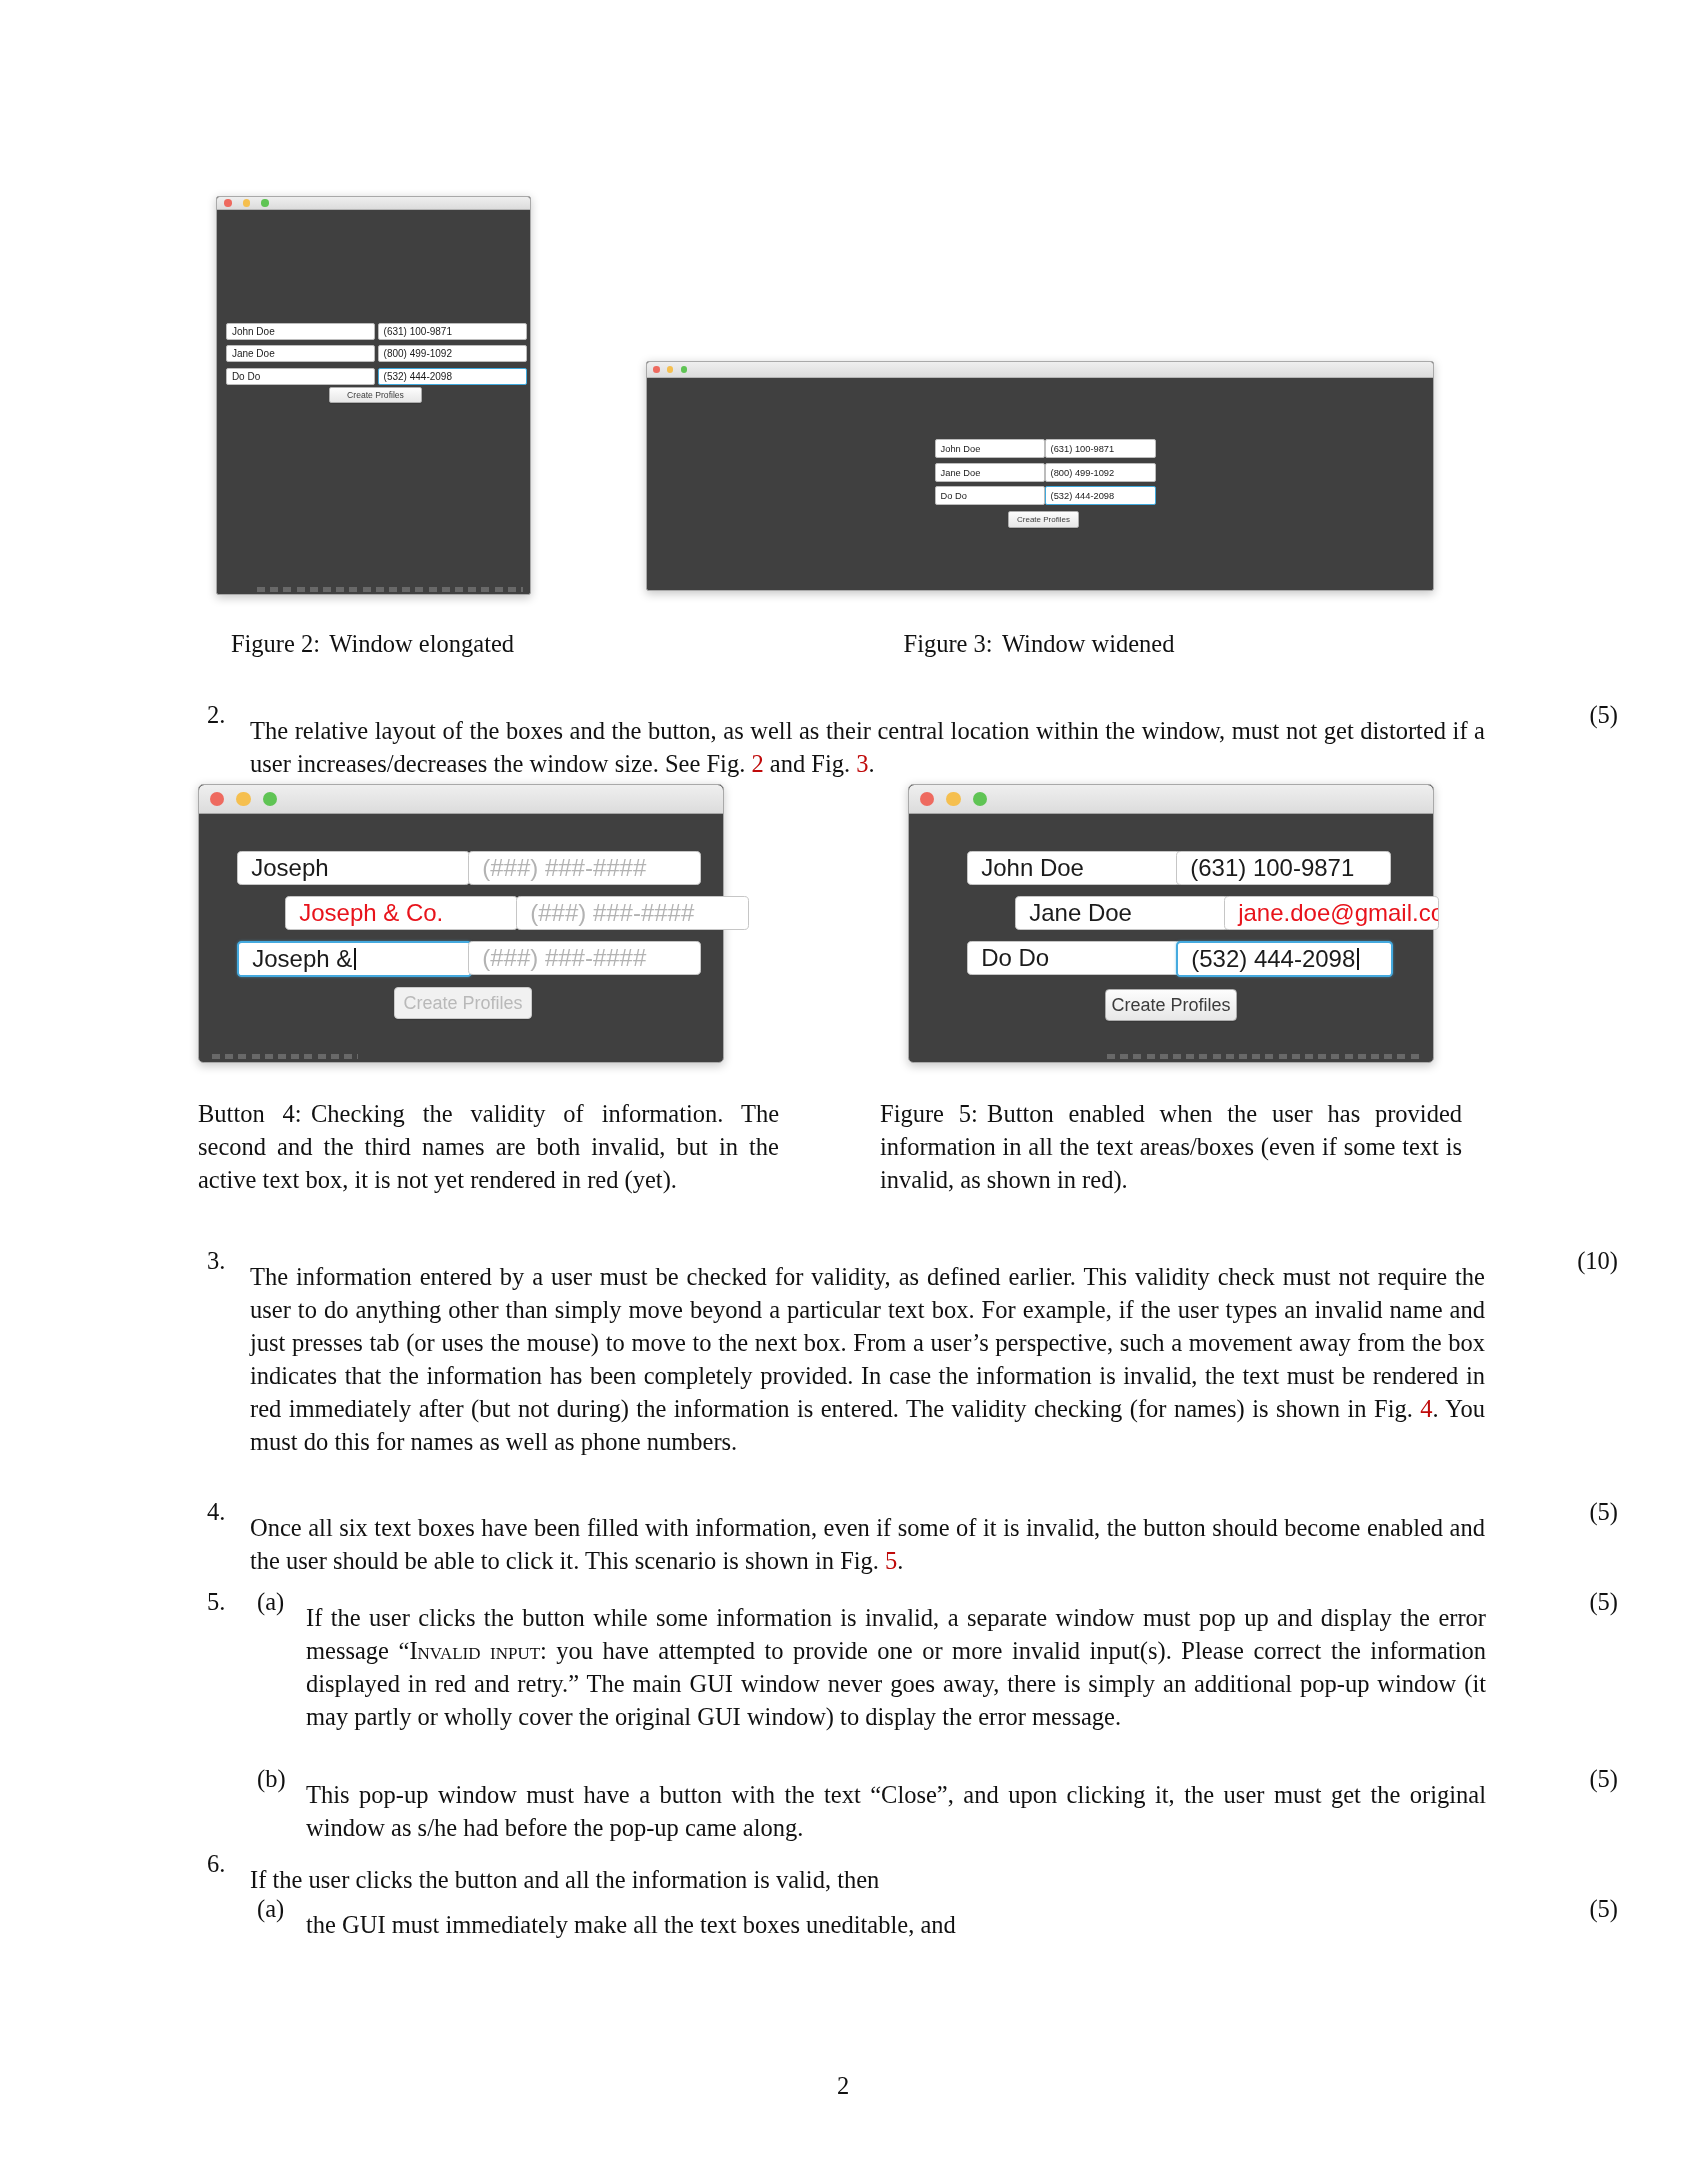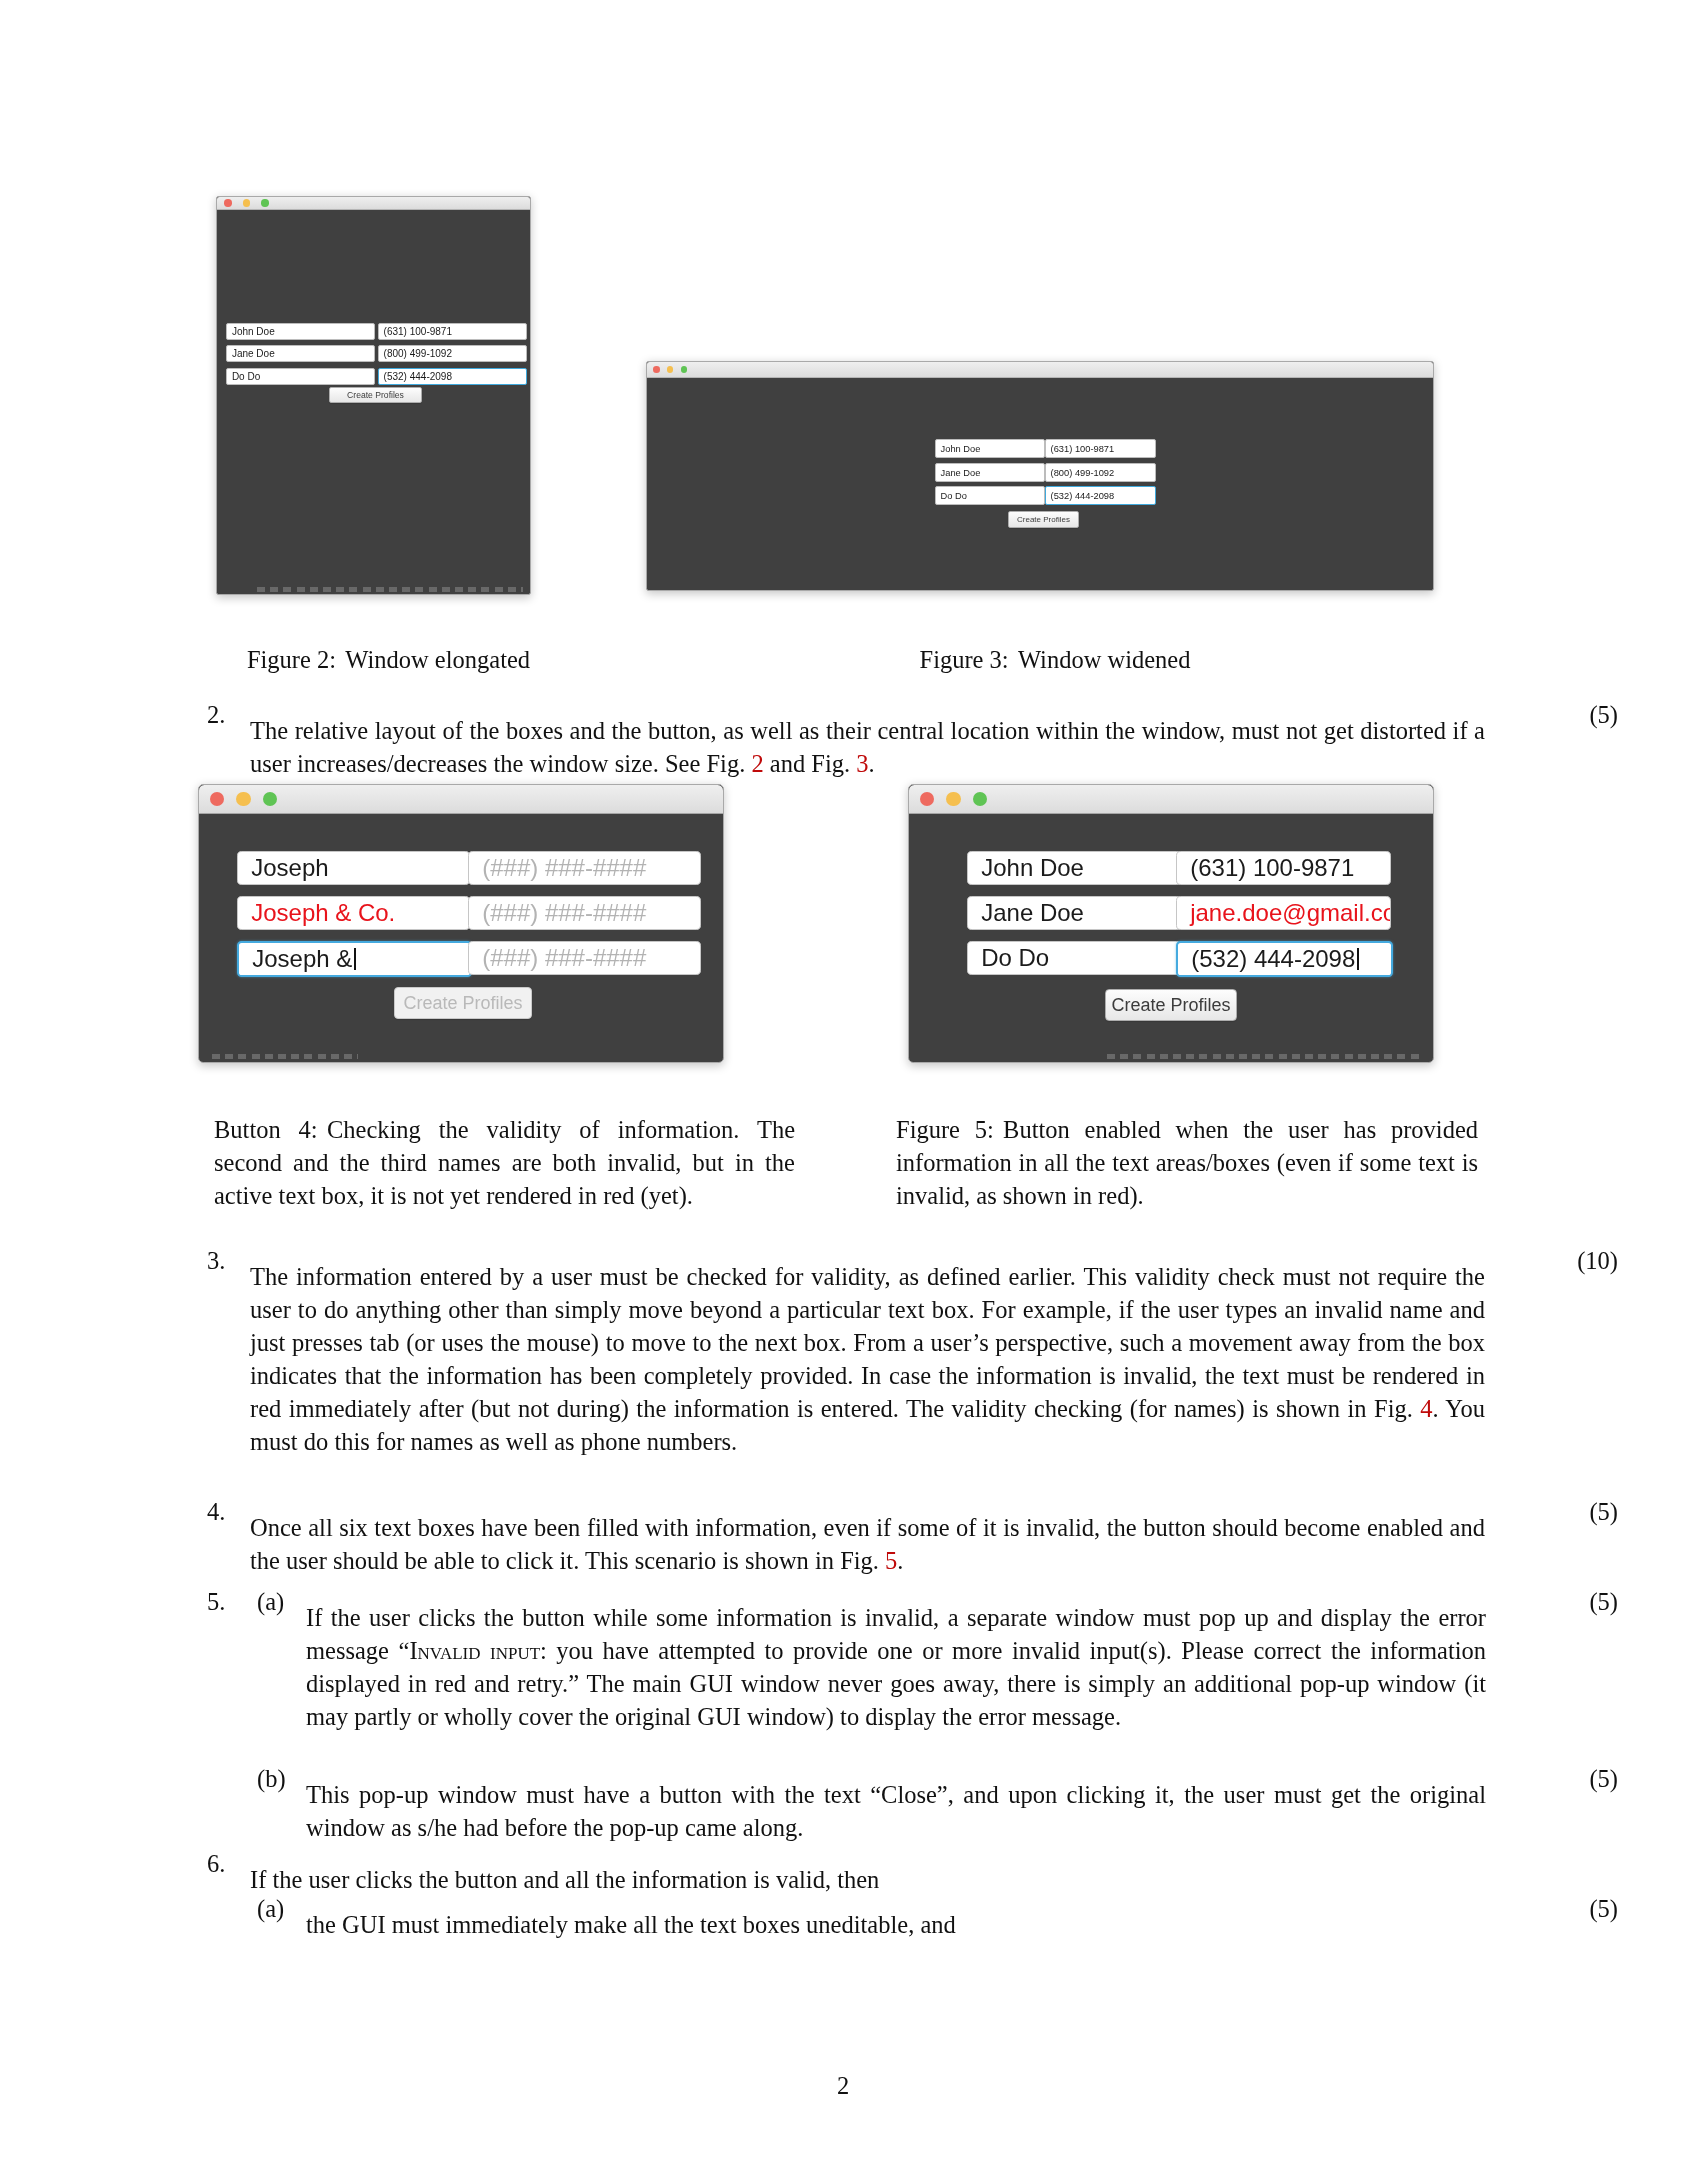--- a/index.html
+++ b/index.html
@@ -10,21 +10,21 @@
   .item{position:absolute;left:207px;width:1411px;font-size:24.5px;line-height:33px;}
   .item .num{position:absolute;left:0;top:0;}
   .item .sublabel{position:absolute;left:50px;top:0;}
   .item .pts{position:absolute;right:0;top:0;}
   .item .body{margin:16px 0 0 43px;width:1235px;text-align:justify;}
   .item .body.subbody{margin-left:99px;width:1180px;}
   .item .body.nojust{text-align:left;width:auto;}
   .ref{color:#bf0a0a;text-decoration:none;cursor:pointer;}
   .sc{font-variant:small-caps;}
 
-  .caption{position:absolute;margin:16px;font-size:24.5px;line-height:33px;}
+  .caption{position:absolute;margin:0;font-size:24.5px;line-height:33px;}
   .caption.center{text-align:center;}
   .caption.justify{text-align:justify;}
   .cap-label{margin-right:9.3px;}
 
   .pagenum{position:absolute;left:777px;top:2072px;width:132px;
            text-align:center;font-size:24.5px;}
 
   
   .win{position:absolute;background:#404040;border:0.7px solid #a9a9a9;
        box-shadow:0 2.6px 9.3px rgba(0,0,0,.22);font-family:"Liberation Sans", sans-serif;}
@@ -71,21 +71,21 @@
   .w3 .r1{top:77px;} .w3 .r2{top:101px;} .w3 .r3{top:124px;}
   .w3 .focus{border:1.3px solid #3fa9dc;}
   .w3 .btn{left:361px;top:149px;width:69px;height:15px;font-size:8px;border-radius:2px;}
 
   
   .w45{width:524px;height:277px;border-radius:5.3px;}
   .w45 .titlebar{height:28.4px;border-radius:5.3px 5.3px 0 0;border-bottom:0.7px solid #a5a5a5;}
   .w45 .dot{width:14.6px;height:14.6px;margin-left:10.6px;}
   .w45 .dot+ .dot{margin-left:12px;}
   .w45 .field{height:32px;font-size:24px;padding-left:13.2px;border-radius:4.6px;border:1.3px solid #c6c6c6;}
-  .w45 .r1{top:66px;} .w45 .r2{top:111px;} .w45 .r3{top:156px;}
+  .w45 .r1{top:66px;} .w45 .r2{top:111px;margin-left:48px;} .w45 .r3{top:156px;}
   .w45 .focus{border:2px solid #45aadf;box-shadow:0 0 2.6px rgba(69,170,223,.6);}
   .w45 .btn{height:30px;font-size:18px;border-radius:4px;}
   .w4{left:198px;top:784px;}
   .w4 .col-l{left:38px;width:218px;}
   .w4 .col-r{left:269px;width:218px;}
   .w4 .btn{left:195px;top:202px;width:136px;}
   .w5{left:908px;top:784px;}
   .w5 .col-l{left:58px;width:199px;}
   .w5 .col-r{left:267px;width:200px;}
   .w5 .btn{left:196px;top:204px;width:130px;}

